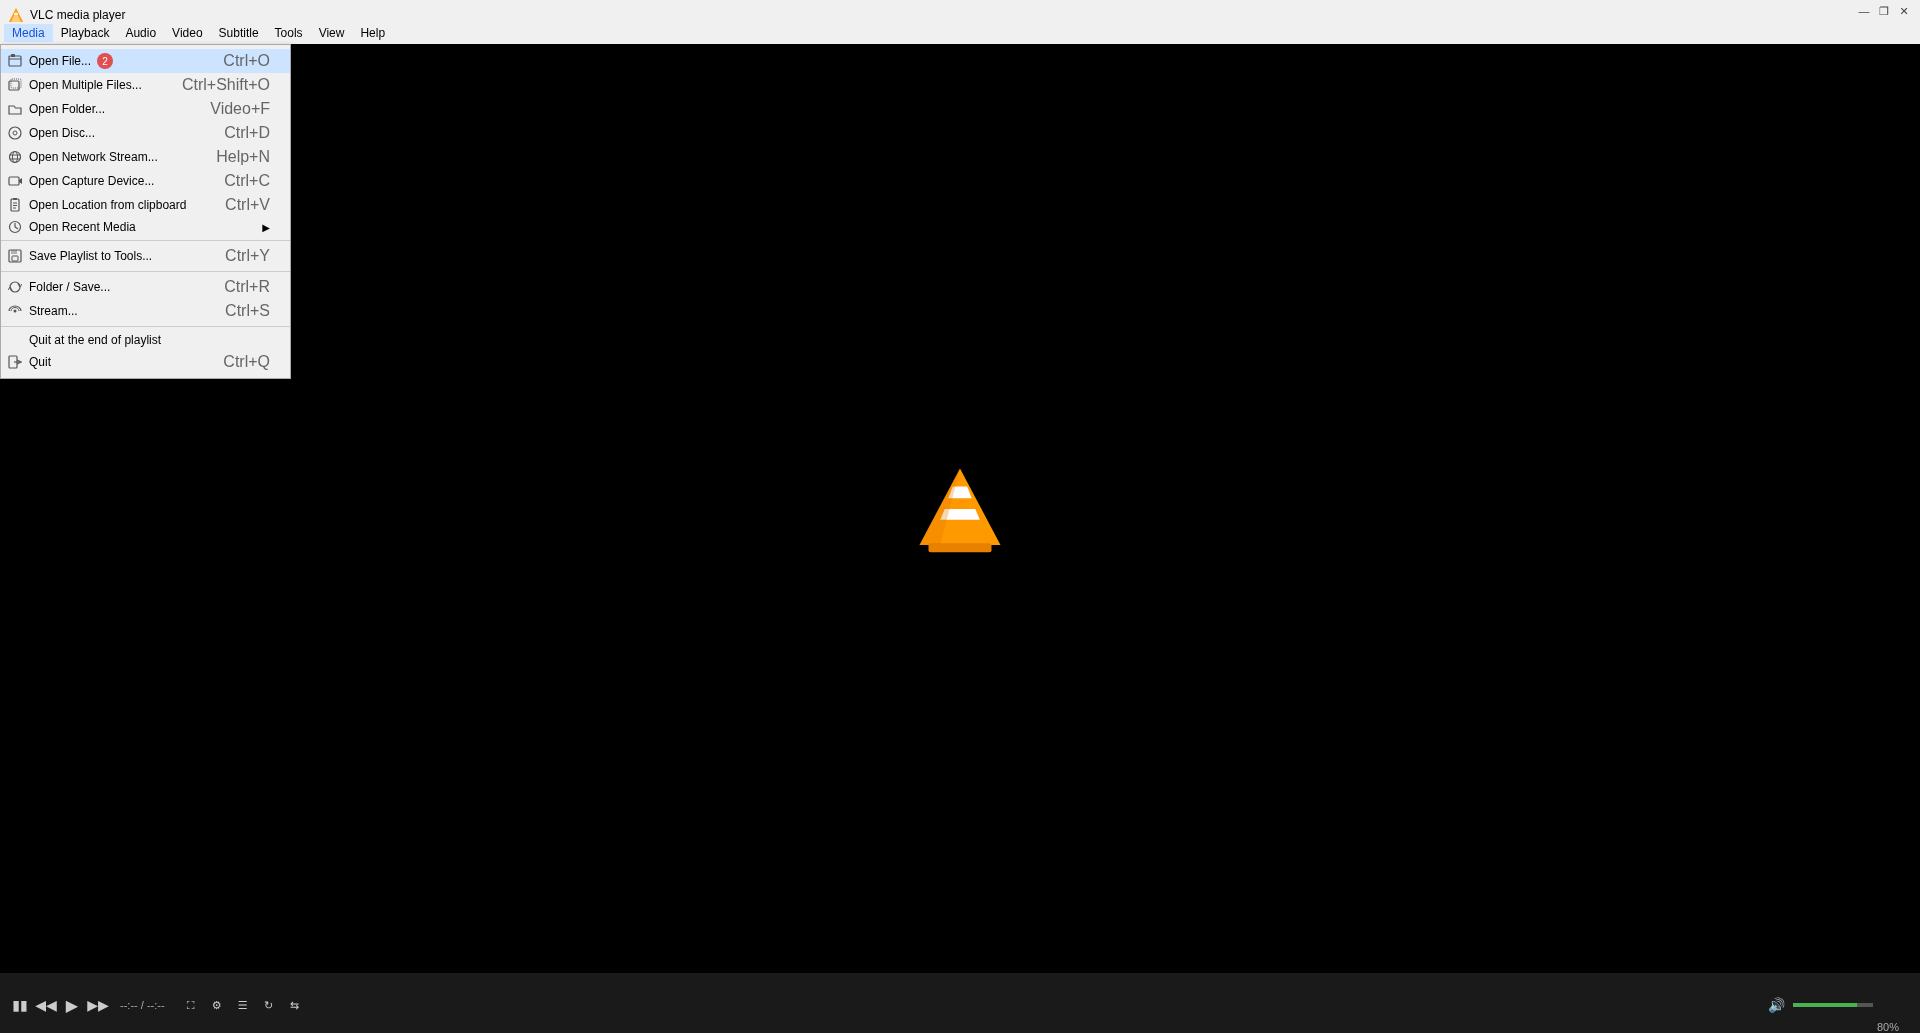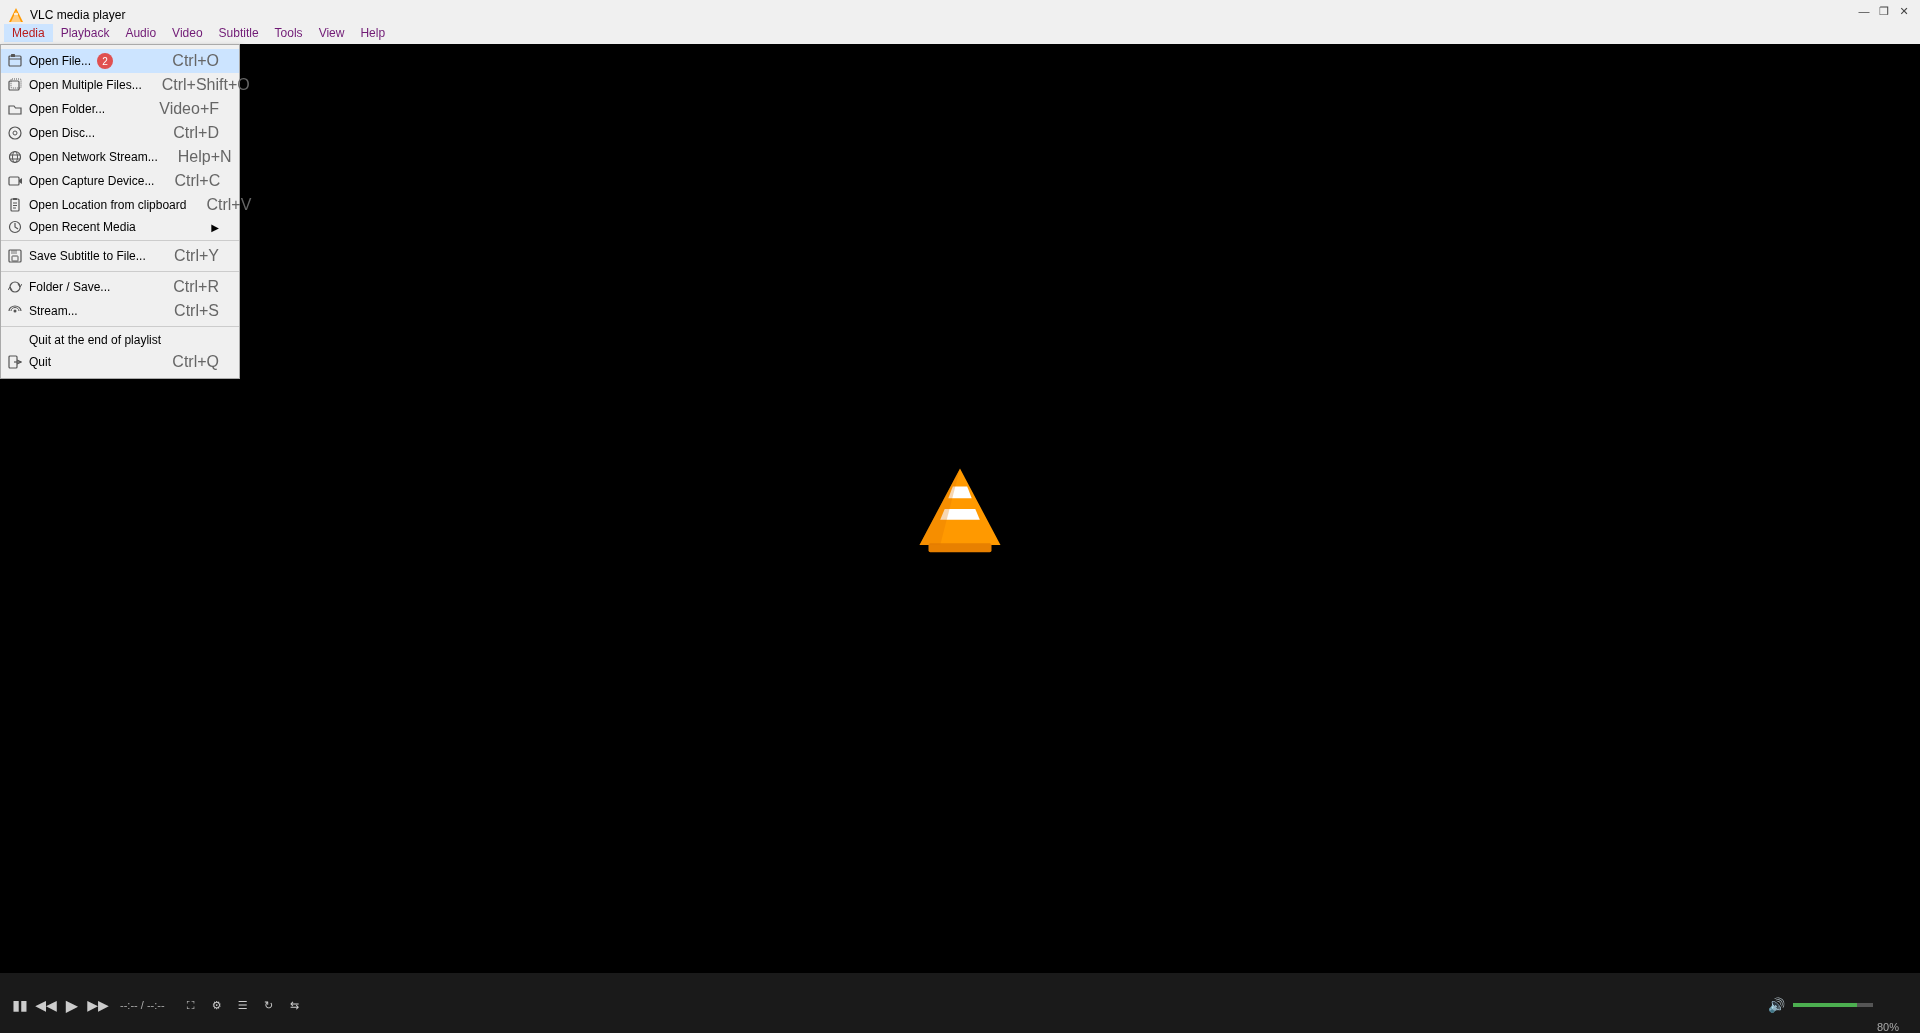--- a/index.html
+++ b/index.html
@@ -71,39 +71,39 @@
       padding: 0 4px;
       position: absolute;
       top: 22px;
       left: 0;
       z-index: 100;
     }
     .menu-item {
       padding: 2px 8px;
       cursor: pointer;
       font-size: 12px;
-      color: #701a75;
+      color: #000000;
       background: transparent;
       border: none;
     }
     .menu-item:hover, .menu-item.active {
       background: #0078d7;
       color: #fff;
     }
     .menu-item.active {
       background: #cce4ff;
-      color: #b91c1c;
+      color: #1d4ed8;
     }
 
     
     #media-dropdown {
       position: absolute;
       top: 44px;
       left: 0px;
-      width: 240px;
+      width: 291px;
       background: #f0f0f0;
       border: 1px solid #aaa;
       box-shadow: 2px 2px 5px rgba(0,0,0,0.3);
       z-index: 200;
       padding: 4px 0;
     }
     .dd-item {
       display: flex;
       align-items: center;
       padding: 3px 20px 3px 28px;
@@ -394,21 +394,21 @@
   <div class="dd-separator"></div>
 
   <div class="dd-item">
     <span class="dd-icon">
       <svg width="14" height="14" viewBox="0 0 14 14">
           <rect x="1" y="1" width="12" height="12" rx="1" fill="none" stroke="#555" stroke-width="1.2"></rect>
           <rect x="3" y="1" width="6" height="4" fill="#555" opacity="0.4"></rect>
           <rect x="4" y="7" width="6" height="5" rx="0.5" fill="none" stroke="#555" stroke-width="1"></rect>
         </svg>
     </span>
-    <span>Save Subtitle to File...</span>
+    <span>Save Playlist to Tools...</span>
     <span class="dd-shortcut">Ctrl+Y</span>
   </div>
 
   <div class="dd-separator"></div>
 
   <div class="dd-item">
     <span class="dd-icon">
       <svg width="14" height="14" viewBox="0 0 14 14">
           <path d="M2 7 A5 5 0 0 1 12 7" fill="none" stroke="#555" stroke-width="1.2"></path>
           <polyline points="10,4 12,7 14,4" fill="none" stroke="#555" stroke-width="1"></polyline>

